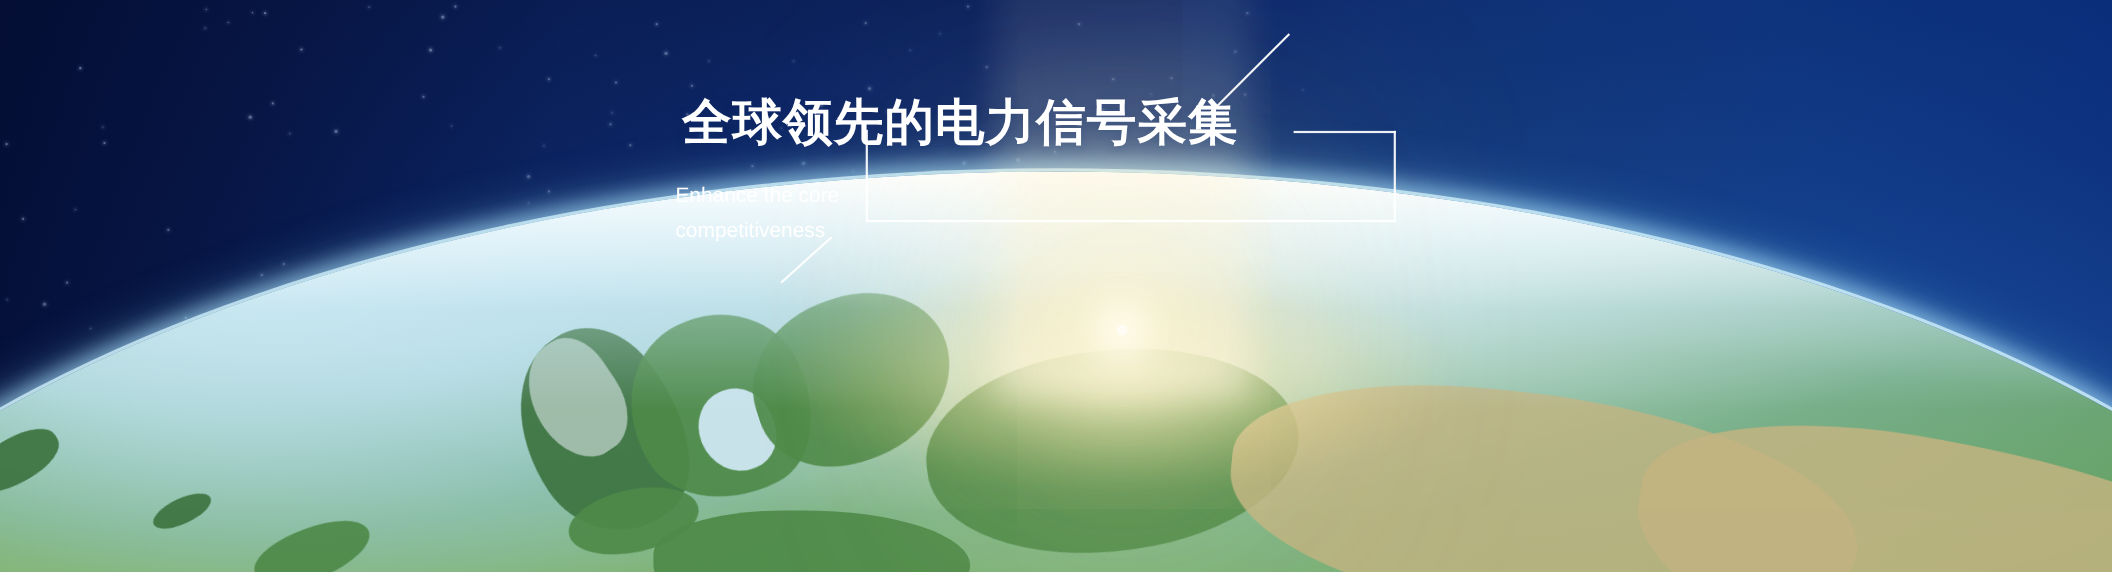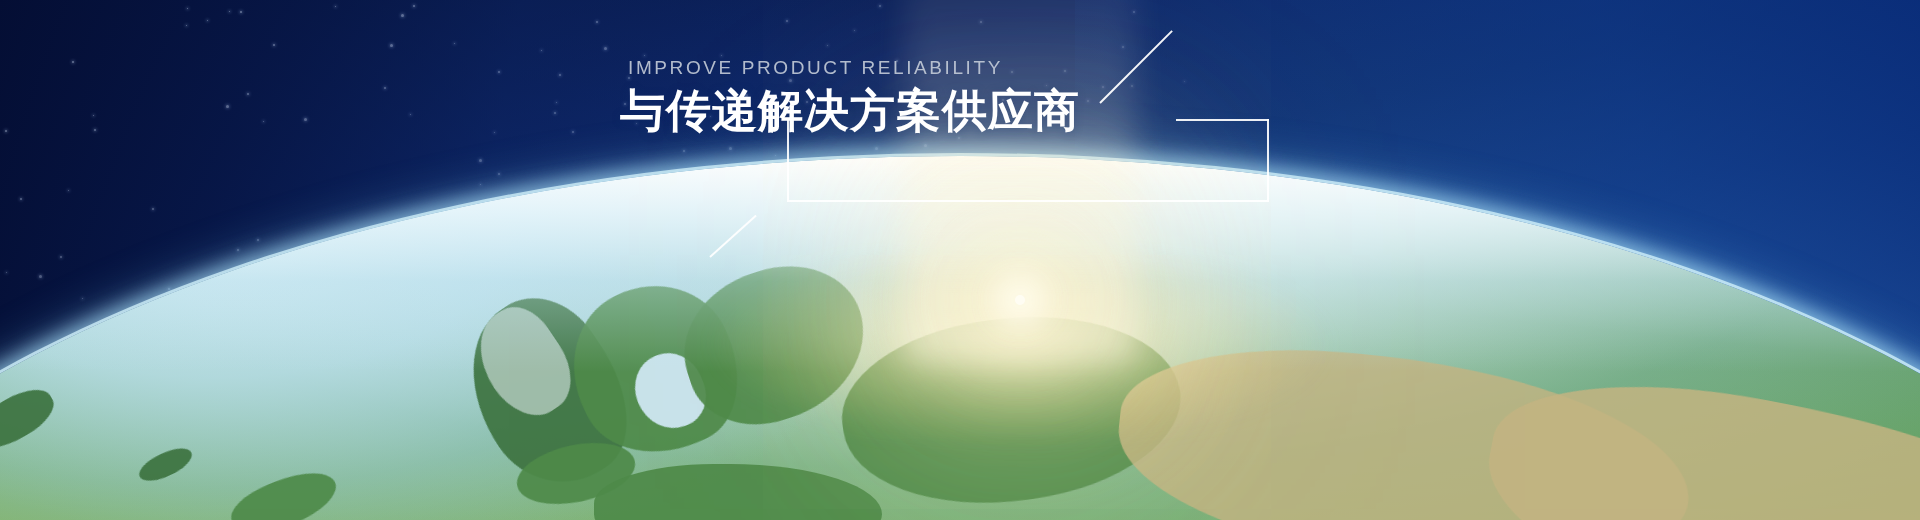--- a/index.html
+++ b/index.html
@@ -361,25 +361,25 @@
     <div class="rimlight"></div>
   </div>
   <div class="atmo"></div>
 
   <div class="sun-floor"></div>
   <div class="sun-shaft"></div>
   <div class="sun"></div>
 
   <div class="copy">
 
-    <div class="kicker">IMPROVE PRODUCT RELIABILITY</div>
-
-    <div class="headline">与传递解决方案供应商</div>
-
-
+
+    <div class="headline">全球领先的电力信号采集</div>
+
+
+    <div class="sub">Enhance the core competitiveness</div>
 
     <div class="frame-v"></div>
     <div class="frame-b"></div>
     <div class="frame-r"></div>
     <div class="frame-t"></div>
 
     <div class="slash-top"></div>
     <div class="slash-bot"></div>
   </div>
 </div>

